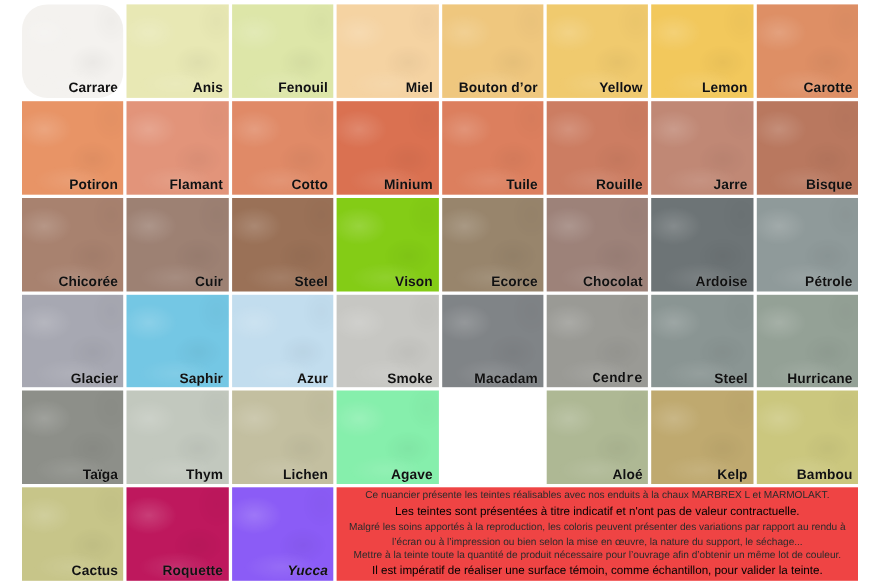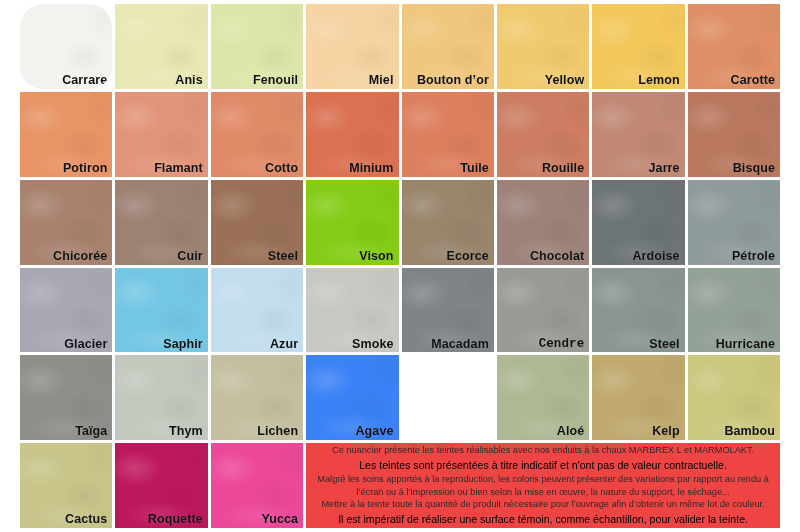--- a/index.html
+++ b/index.html
@@ -228,21 +228,21 @@
         <div class="label">Taïga</div>
       </div>
       <div class="swatch" style="background: rgb(194, 200, 190); grid-area: 5 / 2;">
         <div class="texture"></div>
         <div class="label">Thym</div>
       </div>
       <div class="swatch" style="background: rgb(195, 191, 160); grid-area: 5 / 3;">
         <div class="texture"></div>
         <div class="label">Lichen</div>
       </div>
-      <div class="swatch" style="background: #3b82f6; grid-area: 5 / 4;">
+      <div class="swatch" style="background: #86efac; grid-area: 5 / 4;">
         <div class="texture"></div>
         <div class="label">Agave</div>
       </div>
       <div class="swatch" style="background: rgb(174, 184, 148); grid-area: 5 / 6;">
         <div class="texture"></div>
         <div class="label">Aloé</div>
       </div>
       <div class="swatch" style="background: rgb(191, 169, 111); grid-area: 5 / 7;">
         <div class="texture"></div>
         <div class="label">Kelp</div>
@@ -252,21 +252,21 @@
         <div class="label">Bambou</div>
       </div>
       <div class="swatch" style="background: rgb(199, 197, 137); grid-area: 6 / 1;">
         <div class="texture"></div>
         <div class="label">Cactus</div>
       </div>
       <div class="swatch" style="background: #be185d; grid-area: 6 / 2;">
         <div class="texture"></div>
         <div class="label">Roquette</div>
       </div>
-      <div class="swatch" style="background: #ec4899; grid-area: 6 / 3;">
+      <div class="swatch" style="background: #8b5cf6; grid-area: 6 / 3; font-style: italic;">
         <div class="texture"></div>
         <div class="label">Yucca</div>
       </div>
       <div id="notes-block">
         <div class="note-line">Ce nuancier présente les teintes réalisables avec nos enduits à la chaux MARBREX L et MARMOLAKT.</div>
         <div class="note-line bold">Les teintes sont présentées à titre indicatif et n'ont pas de valeur contractuelle.</div>
         <div class="note-line">Malgré les soins apportés à la reproduction, les coloris peuvent présenter des variations par rapport au rendu à</div>
         <div class="note-line">l’écran ou à l’impression ou bien selon la mise en œuvre, la nature du support, le séchage...</div>
         <div class="note-line">Mettre à la teinte toute la quantité de produit nécessaire pour l’ouvrage afin d’obtenir un même lot de couleur.</div>
         <div class="note-line bold">Il est impératif de réaliser une surface témoin, comme échantillon, pour valider la teinte.</div>

